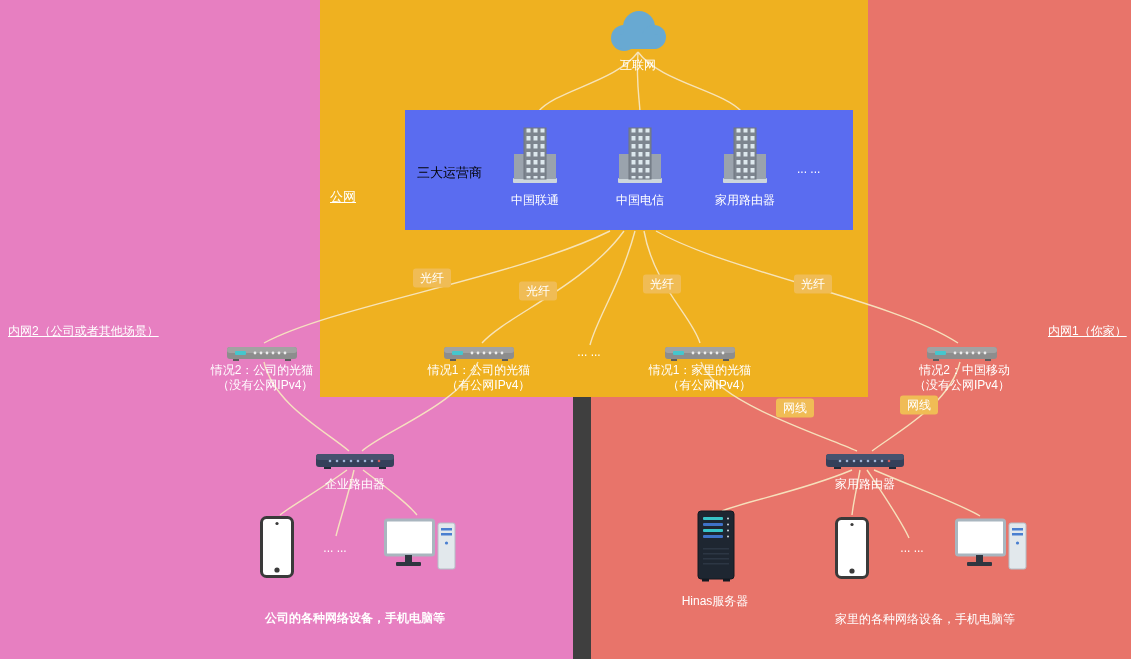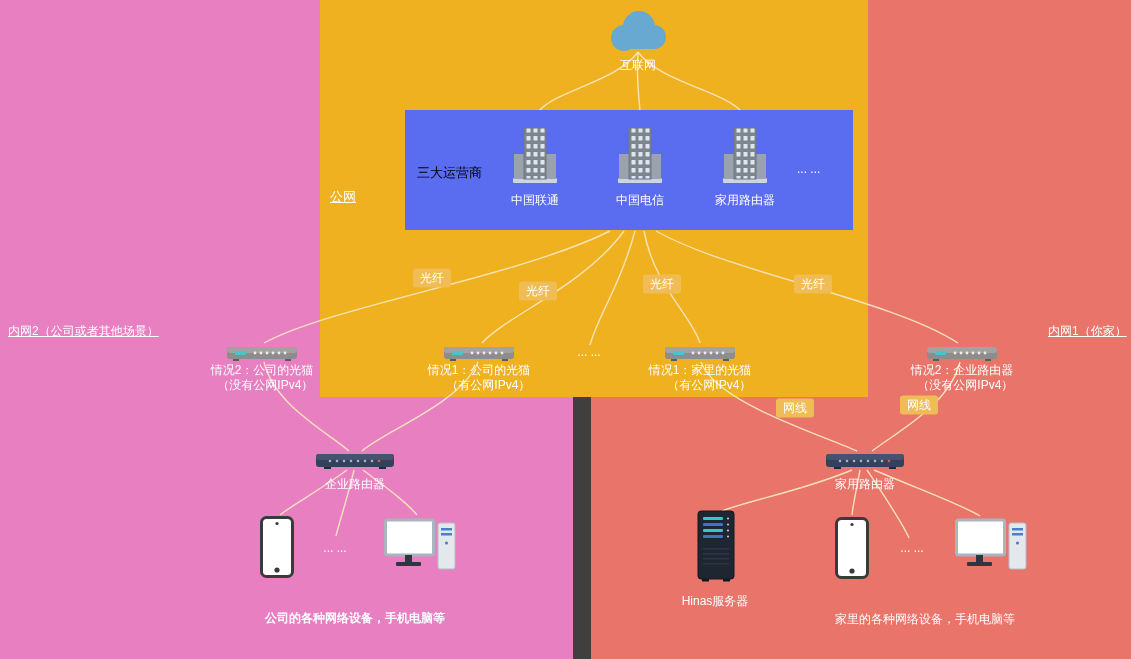--- a/index.html
+++ b/index.html
@@ -215,21 +215,21 @@
       <rect x="8" y="7" width="11" height="4" rx="1" fill="#45c6cd"></rect>
       <circle cx="28" cy="9" r="1.4" fill="#eee"></circle>
         <circle cx="34" cy="9" r="1.4" fill="#eee"></circle>
         <circle cx="40" cy="9" r="1.4" fill="#eee"></circle>
         <circle cx="46" cy="9" r="1.4" fill="#eee"></circle>
         <circle cx="52" cy="9" r="1.4" fill="#eee"></circle>
         <circle cx="58" cy="9" r="1.4" fill="#eee"></circle>
     </svg>
   </div>
   <div class="lbl lbl-2l" style="left:962px; top:363px;">
-    <div>情况2：企业路由器</div>
+    <div>情况2：中国移动</div>
     <div>（没有公网IPv4）</div>
   </div>
 
   <div class="node" style="left:316px; top:450px;">
     <svg width="78" height="20" viewBox="0 0 78 20">
       <rect x="8" y="16" width="7" height="3" fill="#222a38"></rect>
         <rect x="63" y="16" width="7" height="3" fill="#222a38"></rect>
       <rect x="0" y="4" width="78" height="13" rx="3" fill="#35405a"></rect>
       <rect x="0" y="4" width="78" height="6" rx="3" fill="#46526e"></rect>
       <circle cx="14" cy="11" r="1.3" fill="#9fb4d8"></circle>

